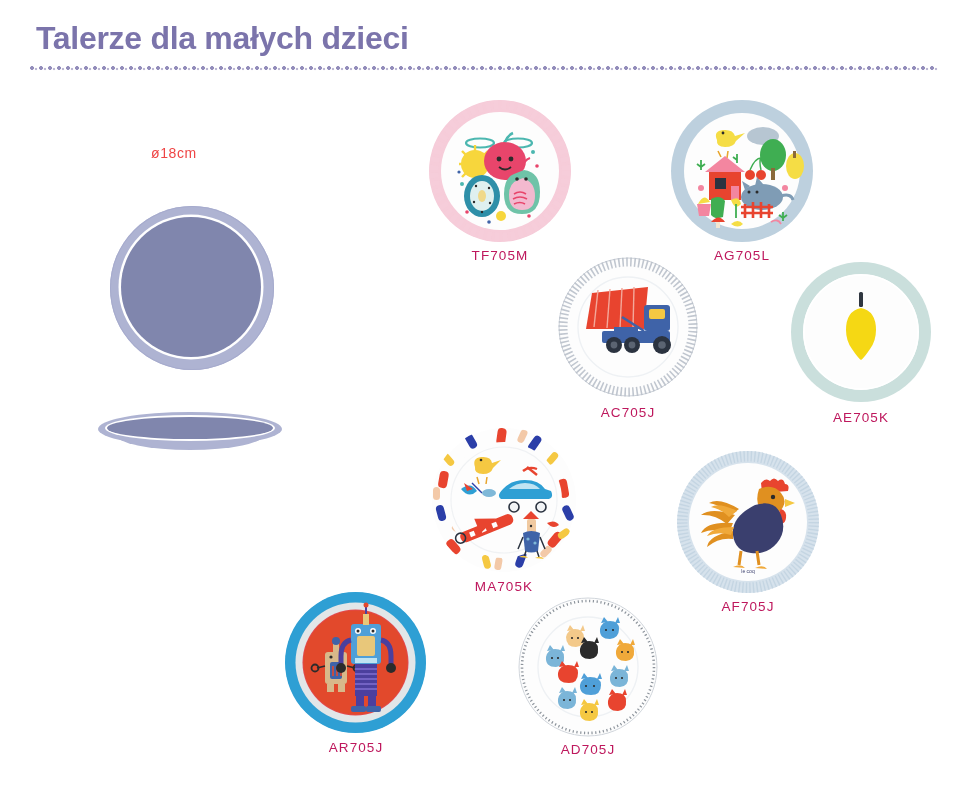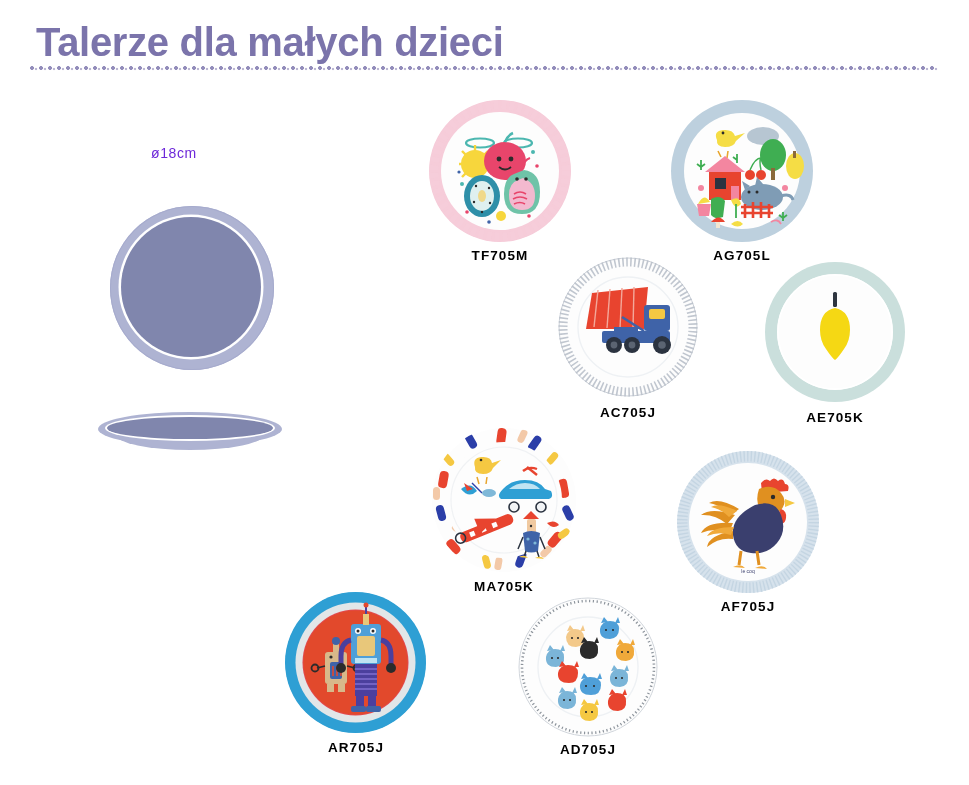--- a/index.html
+++ b/index.html
@@ -14,21 +14,21 @@
     overflow: hidden;
     font-family: "Liberation Sans", sans-serif;
     -webkit-font-smoothing: antialiased;
   }
 
   
   #page-title {
     position: absolute;
     left: 36px;
     top: 20px;
-    font-size: 40px;
+    font-size: 32px;
     font-weight: bold;
     color: #7b74ab;
     letter-spacing: -0.3px;
     white-space: nowrap;
   }
   #title-divider {
     position: absolute;
     left: 30px;
     top: 64px;
     width: 908px;
@@ -40,21 +40,21 @@
     background-repeat: repeat-x, repeat-x;
     opacity: .95;
   }
 
   
   #dimension-label {
     position: absolute;
     left: 151px;
     top: 145px;
     font-size: 14px;
-    color: #6d28d9;
+    color: #ef4444;
     letter-spacing: .6px;
   }
 
   #silhouette-top {
     position: absolute;
     left: 110px;
     top: 206px;
     width: 164px;
     height: 164px;
     border-radius: 50%;
@@ -110,23 +110,22 @@
     border-radius: 50%;
     overflow: hidden;
   }
   .plate-label {
     position: absolute;
     left: 0;
     width: 100%;
     text-align: center;
     font-size: 13.5px;
     letter-spacing: 1.1px;
-    color: #000000;
+    color: #be185d;
     white-space: nowrap;
-    font-weight: bold;
   }
   .plate-art {
     position: absolute;
     left: 0; top: 0;
     width: 100%; height: 100%;
   }
 
   
   .rim-pink      { background: #f6ccd9; }
   .rim-bluegrey  { background: #bdd0de; }
@@ -301,21 +300,21 @@
         <circle cx="104" cy="88" r="9" fill="#2b3340"></circle>
         <circle cx="56" cy="88" r="3.4" fill="#5b6472"></circle>
         <circle cx="74" cy="88" r="3.4" fill="#5b6472"></circle>
         <circle cx="104" cy="88" r="3.8" fill="#5b6472"></circle>
       </g>
     </svg>
   </div>
   <div class="plate-label" style="top:148px;">AC705J</div>
 </div>
 
-<div class="plate-item" style="left:760px; top:262px; width:150px;">
+<div class="plate-item" style="left:786px; top:262px; width:150px;">
   <div class="plate rim-mint" style="width:140px; height:140px; margin-left:5px;">
     <div class="inner-white" style="left:12px; top:12px; width:116px; height:116px;"></div>
     <svg class="plate-art" viewBox="0 0 140 140">
       <circle cx="70" cy="70" r="57" fill="none" stroke="#ffffff" stroke-width="1.6"></circle>
       <rect x="68" y="30" width="4" height="15" rx="1.5" fill="#2f3640"></rect>
       <path d="M70 46 q15 3 15 22 q0 11 -6 19 q-6 9 -9 11 q-3 -2 -9 -11 q-6 -8 -6 -19 q0 -19 15 -22 z" fill="#f5d814"></path>
     </svg>
   </div>
   <div class="plate-label" style="top:148px;">AE705K</div>
 </div>

